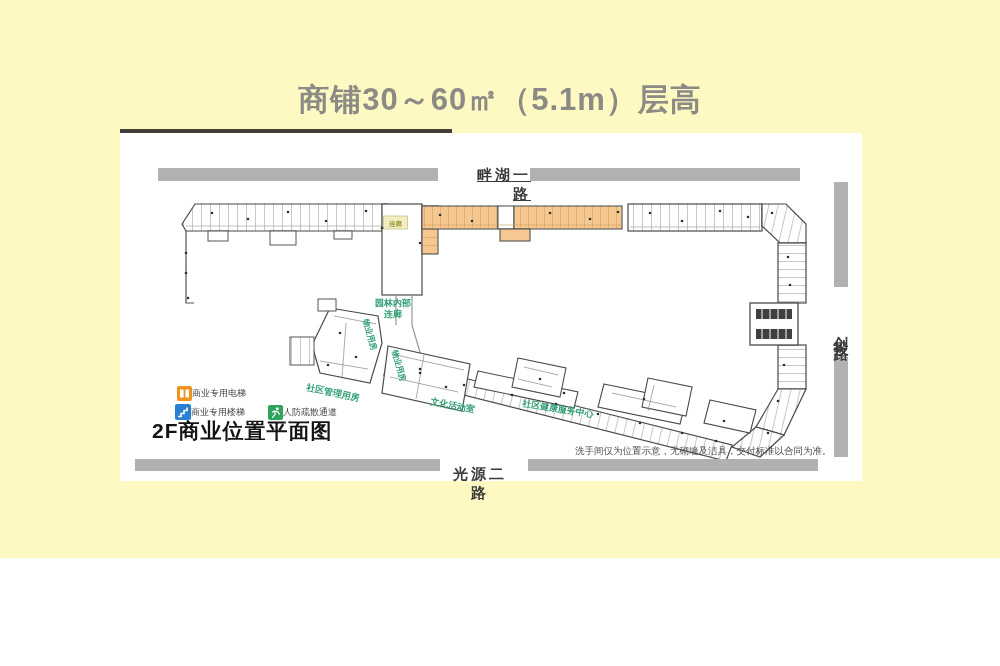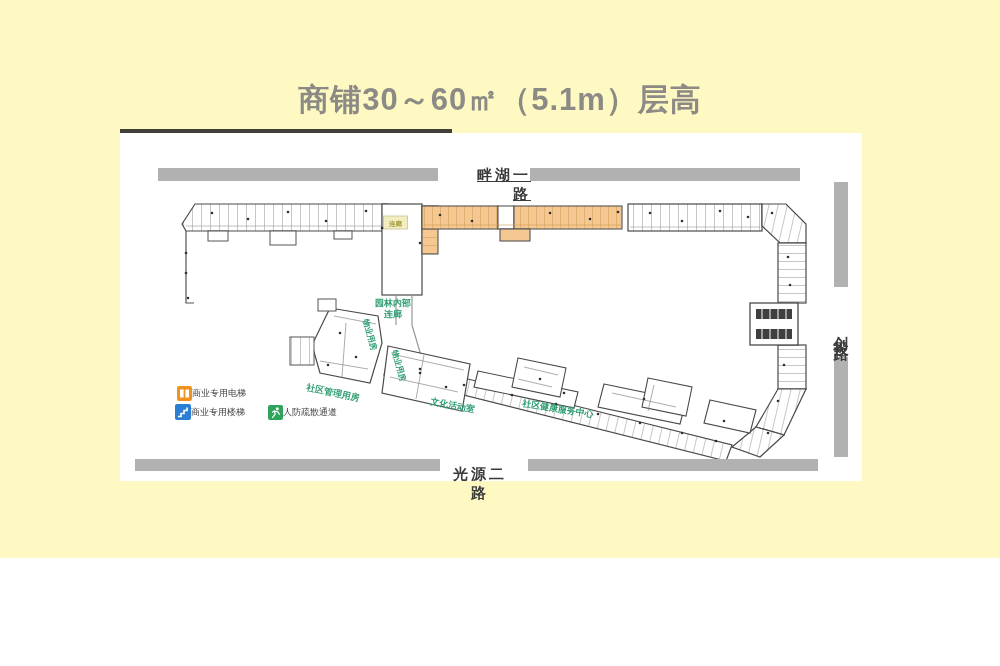--- a/index.html
+++ b/index.html
@@ -225,20 +225,21 @@
     <div class="road-label road-label-top">畔湖一路</div>
 
     <div class="bar bar-right-top"></div>
     <div class="bar bar-right-bottom"></div>
     <div class="road-label road-label-right">创投路</div>
 
     <div class="bar bar-bottom-left"></div>
     <div class="bar bar-bottom-right"></div>
     <div class="road-label road-label-bottom">光源二路</div>
 
+    <div class="disclaimer">洗手间仅为位置示意，无砌墙及洁具，交付标准以合同为准。</div>
 
     <div class="legend">
       <div class="legend-item legend-item-1">
         <svg width="15" height="15" viewBox="0 0 15 15">
           <rect width="15" height="15" rx="2" fill="#f0921e"></rect>
           <rect x="3" y="3.5" width="3.6" height="8" fill="#ffffff"></rect>
           <rect x="8.4" y="3.5" width="3.6" height="8" fill="#ffffff"></rect>
         </svg>
         <span class="legend-label">商业专用电梯</span>
       </div>
@@ -253,15 +254,16 @@
         <svg width="15" height="15" viewBox="0 0 15 15">
           <rect width="15" height="15" rx="2" fill="#2fa35c"></rect>
           <circle cx="9.3" cy="3.8" r="1.5" fill="#ffffff"></circle>
           <path d="M4.2,12.8 L7.2,9.2 L6.4,6 L9.8,6.8 L11.6,9.6" stroke="#ffffff" stroke-width="1.2" fill="none"></path>
           <path d="M6.4,6 L4,7.4" stroke="#ffffff" stroke-width="1.1"></path>
         </svg>
         <span class="legend-label">人防疏散通道</span>
       </div>
     </div>
 
+    <h2 class="plan-title">2F商业位置平面图</h2>
 
   </div>
 </div>
 
 </body></html>

